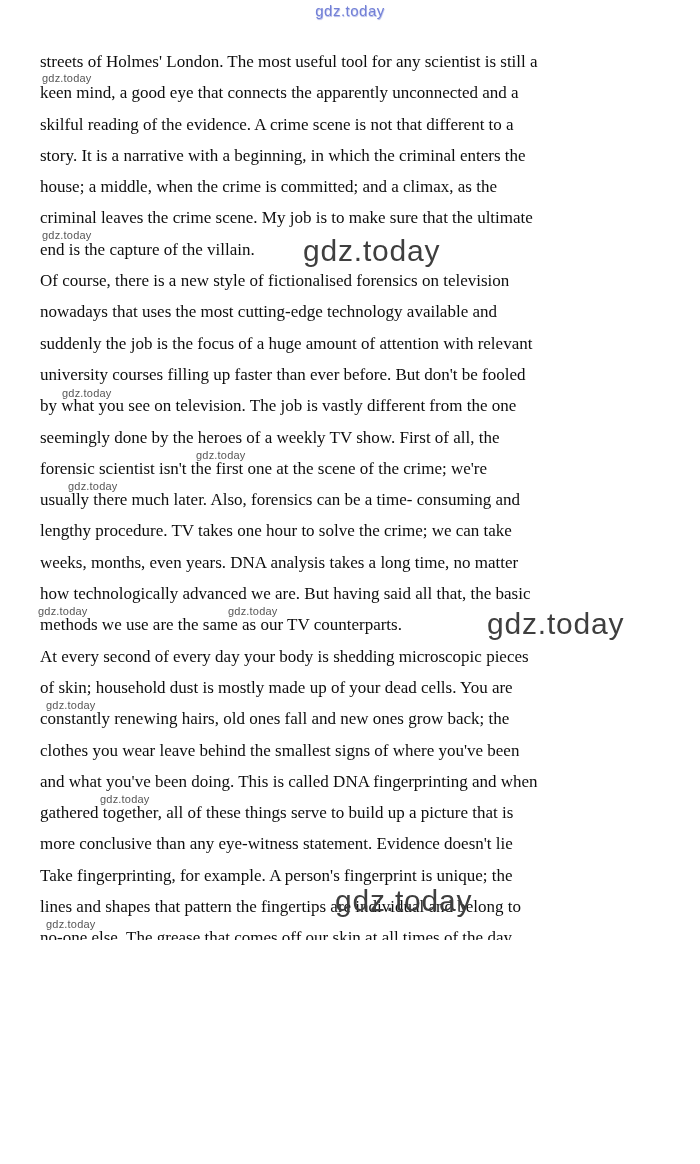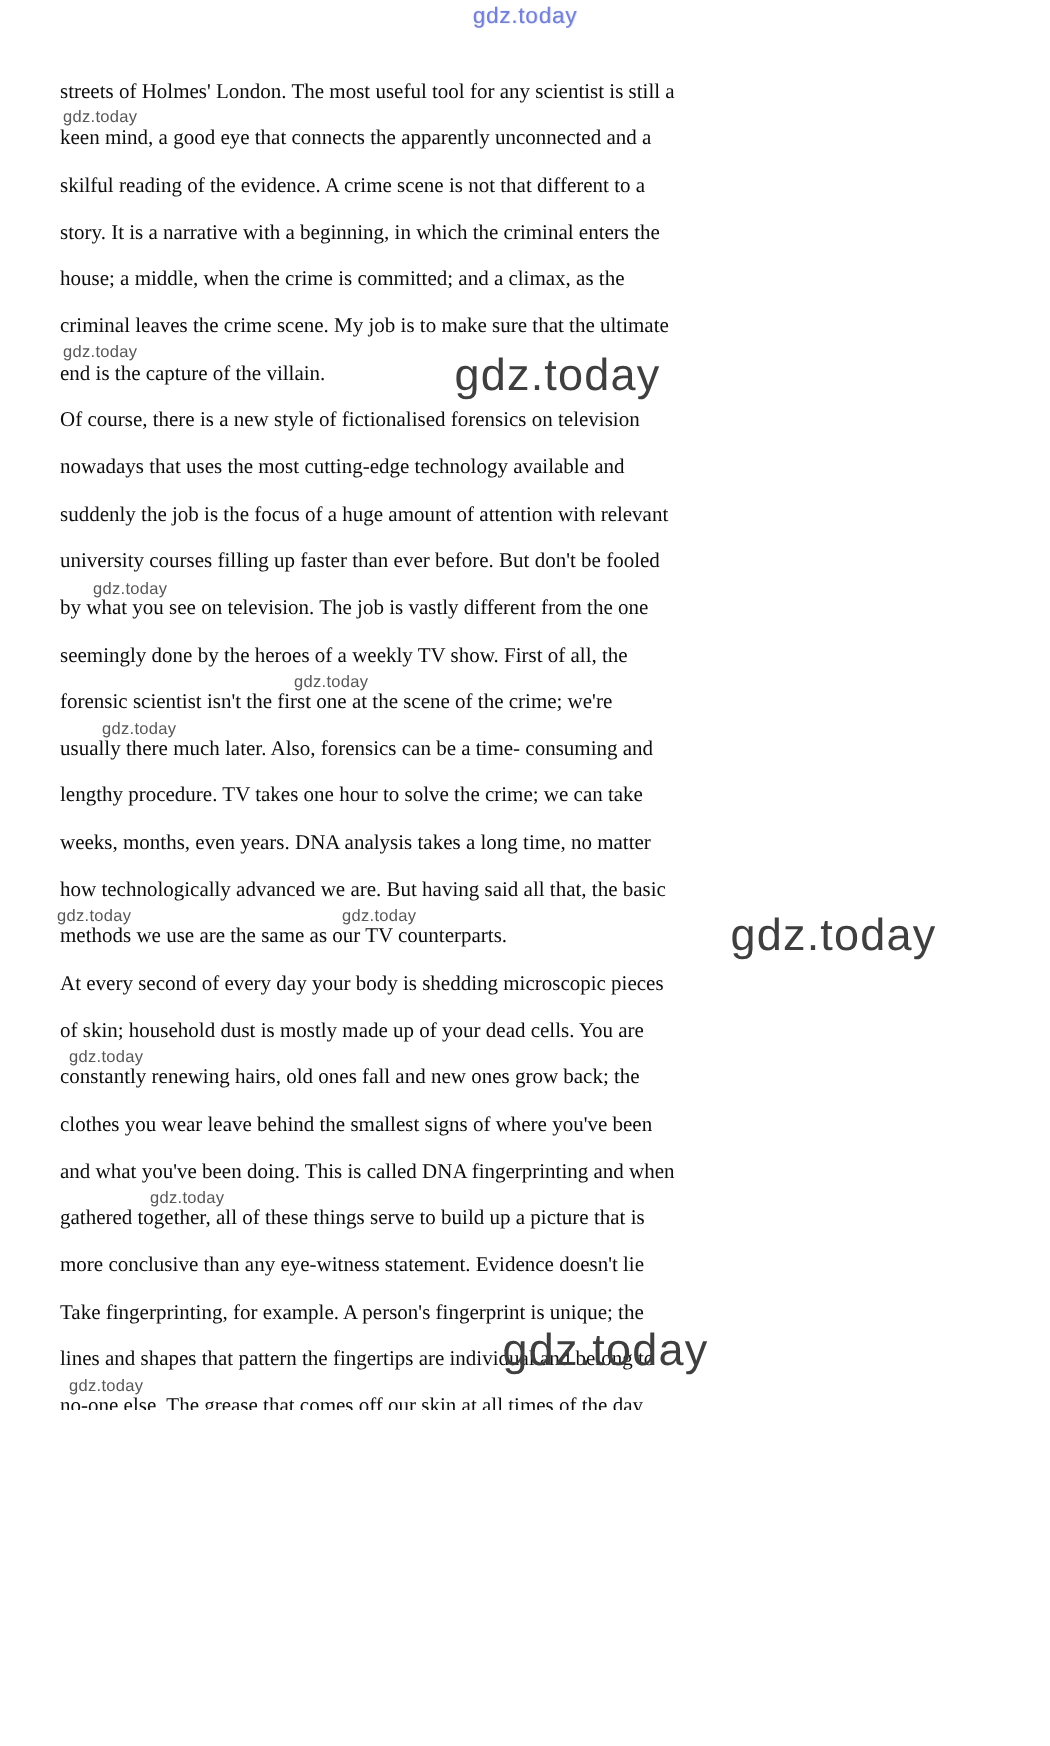--- a/index.html
+++ b/index.html
@@ -13,21 +13,21 @@
     height: 940px;
     background: #ffffff;
     overflow: hidden;
     font-family: "Liberation Serif", serif;
   }
   .text-block {
     position: absolute;
     left: 40px;
     top: 46px;
     width: 640px;
-    font-size: 14px;
+    font-size: 17px;
     line-height: 31.3px;
     color: #0d0d0d;
   }
   .para {
     margin: 0;
     white-space: pre;
   }
   .wm {
     position: absolute;
     font-family: "Liberation Sans", sans-serif;

